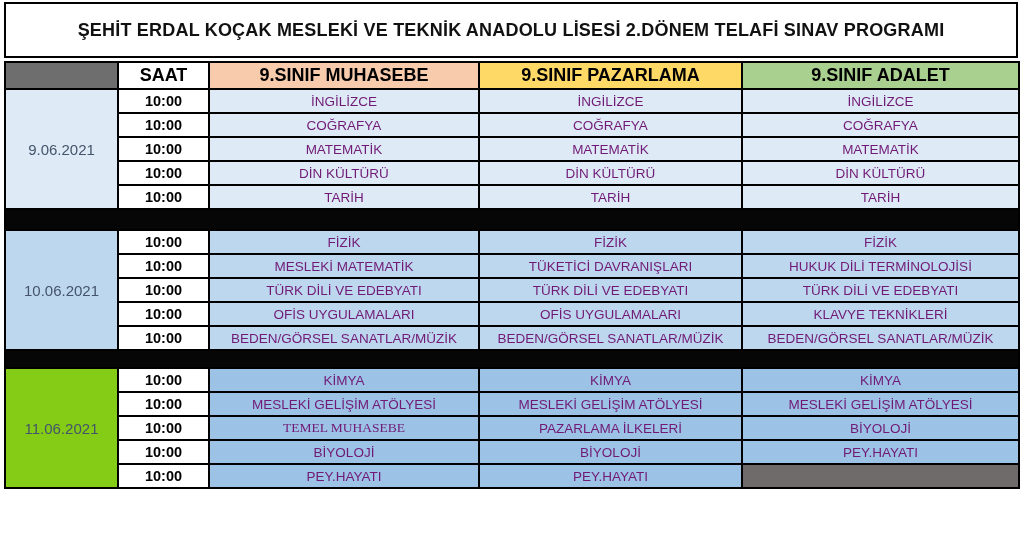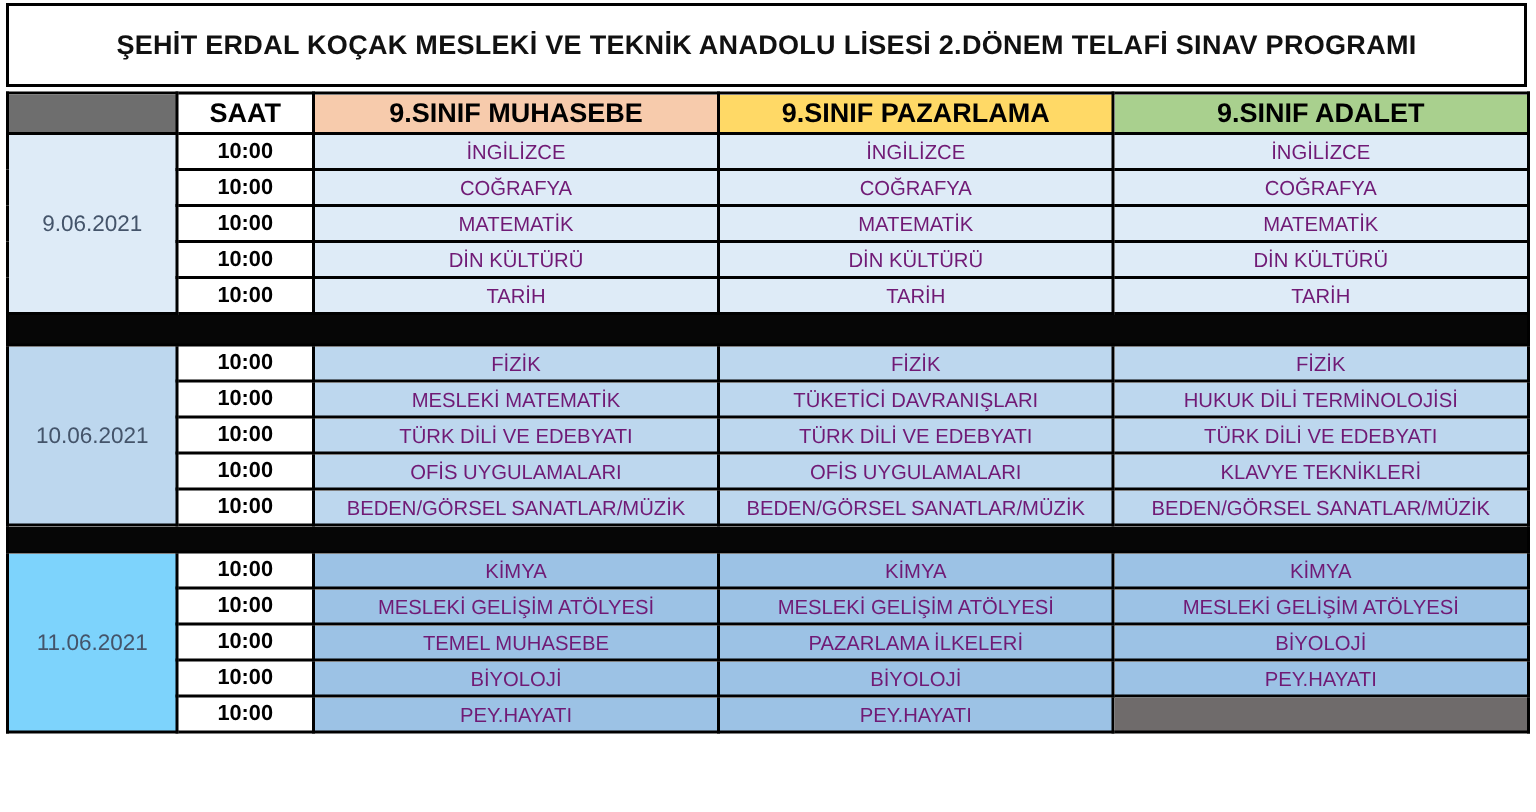--- a/index.html
+++ b/index.html
@@ -199,35 +199,35 @@
         <tr>
           <td class="time-cell">10:00</td>
           <td class="subject-cell" style="background: rgb(189, 215, 238);">BEDEN/GÖRSEL SANATLAR/MÜZİK</td>
           <td class="subject-cell" style="background: rgb(189, 215, 238);">BEDEN/GÖRSEL SANATLAR/MÜZİK</td>
           <td class="subject-cell" style="background: rgb(189, 215, 238);">BEDEN/GÖRSEL SANATLAR/MÜZİK</td>
         </tr>
         <tr>
           <td colspan="5" class="sep sep-short" style="background: rgb(6, 6, 6);"></td>
         </tr>
         <tr>
-          <td class="date-cell" rowspan="5" style="background: #7dd3fc;">11.06.2021</td>
+          <td class="date-cell" rowspan="5" style="background: #84cc16;">11.06.2021</td>
           <td class="time-cell">10:00</td>
           <td class="subject-cell" style="background: rgb(156, 194, 229);">KİMYA</td>
           <td class="subject-cell" style="background: rgb(156, 194, 229);">KİMYA</td>
           <td class="subject-cell" style="background: rgb(156, 194, 229);">KİMYA</td>
         </tr>
         <tr>
           <td class="time-cell">10:00</td>
           <td class="subject-cell" style="background: rgb(156, 194, 229);">MESLEKİ GELİŞİM ATÖLYESİ</td>
           <td class="subject-cell" style="background: rgb(156, 194, 229);">MESLEKİ GELİŞİM ATÖLYESİ</td>
           <td class="subject-cell" style="background: rgb(156, 194, 229);">MESLEKİ GELİŞİM ATÖLYESİ</td>
         </tr>
         <tr>
           <td class="time-cell">10:00</td>
-          <td class="subject-cell" style="background: rgb(156, 194, 229);">TEMEL MUHASEBE</td>
+          <td class="subject-cell" style="background: rgb(156, 194, 229); font-family: Liberation Serif, serif;">TEMEL MUHASEBE</td>
           <td class="subject-cell" style="background: rgb(156, 194, 229);">PAZARLAMA İLKELERİ</td>
           <td class="subject-cell" style="background: rgb(156, 194, 229);">BİYOLOJİ</td>
         </tr>
         <tr>
           <td class="time-cell">10:00</td>
           <td class="subject-cell" style="background: rgb(156, 194, 229);">BİYOLOJİ</td>
           <td class="subject-cell" style="background: rgb(156, 194, 229);">BİYOLOJİ</td>
           <td class="subject-cell" style="background: rgb(156, 194, 229);">PEY.HAYATI</td>
         </tr>
         <tr>

